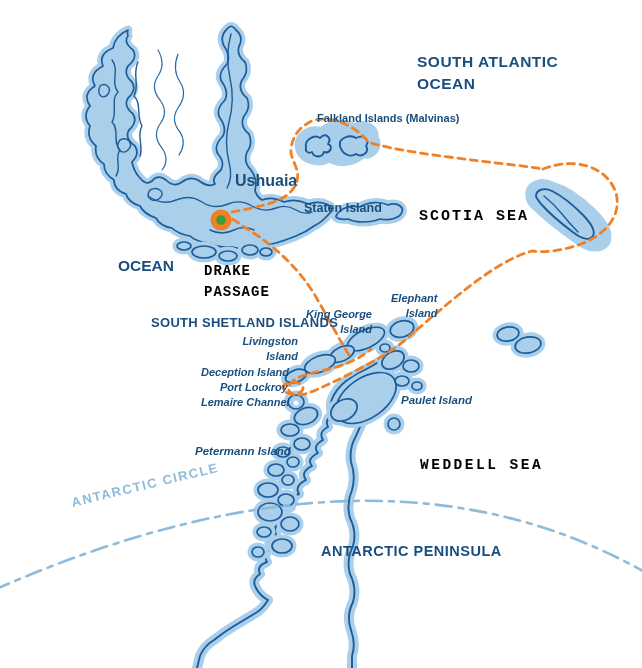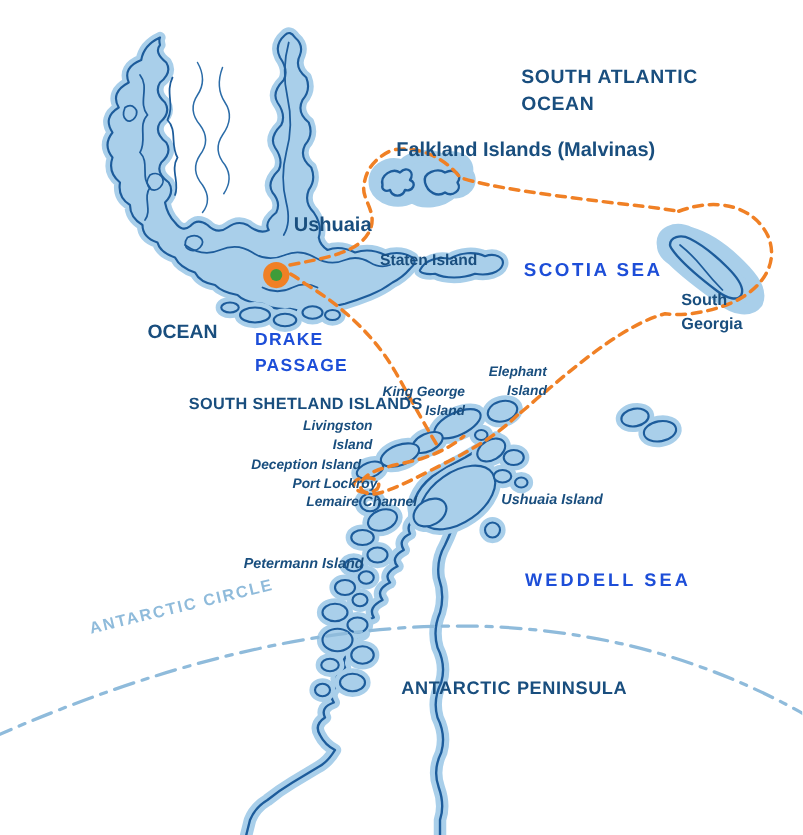--- a/index.html
+++ b/index.html
@@ -10,39 +10,39 @@
   .halo{fill:#A9CFEA;stroke:#A9CFEA;stroke-width:9;stroke-linejoin:round;stroke-linecap:round;}
   .halo-n{fill:none;stroke:#A9CFEA;stroke-width:10;stroke-linejoin:round;stroke-linecap:round;}
   .land{fill:#A9CFEA;stroke:#1D5C9B;stroke-width:1.7;stroke-linejoin:round;}
   .coast{fill:none;stroke:#1D5C9B;stroke-width:1.9;stroke-linejoin:round;stroke-linecap:round;}
   .detail{fill:none;stroke:#1D5C9B;stroke-width:1.4;stroke-linecap:round;}
   .meander{fill:none;stroke:#2B6CA8;stroke-width:1.2;stroke-linecap:round;}
   .route{fill:none;stroke:#F08025;stroke-width:2.8;stroke-dasharray:7 5.5;stroke-linecap:round;}
   .acircle{fill:none;stroke:#8FBBDB;stroke-width:2.6;stroke-dasharray:16 7 5 7;stroke-linecap:round;}
   
   .lbl{position:absolute;color:#194E7E;white-space:nowrap;line-height:1.15;}
-  .sea{color:#1d4ed8;}
+  .sea{color:#000000;font-family:Liberation Mono, monospace;}
   .it{font-style:italic;}
   .r{text-align:right;}
   .l-satl{left:417px;top:51px;font-size:15.5px;letter-spacing:.5px;line-height:22px;}
-  .l-falk{left:317px;top:112px;font-size:16px;}
+  .l-falk{left:317px;top:112px;font-size:11px;}
   .l-ush{left:235px;top:172px;font-size:16px;}
   .l-staten{left:304px;top:201px;font-size:12.5px;}
   .l-scotia{left:419px;top:208px;font-size:15px;letter-spacing:2px;}
   .l-sgeo{left:545px;top:230px;font-size:13px;line-height:19px;}
   .l-spac{left:52px;top:233px;width:122px;font-size:15.5px;line-height:22px;}
   .l-drake{left:204px;top:261px;font-size:14px;line-height:21px;letter-spacing:1px;}
   .l-orkney{left:518px;top:291px;font-size:13px;line-height:17px;}
   .l-eleph{left:391px;top:291px;font-size:11px;line-height:15px;text-align:right;}
   .l-shet{left:151px;top:316px;font-size:13px;letter-spacing:.3px;text-align:center;}
   .l-kgeo{left:296px;top:307px;width:76px;font-size:11px;line-height:15px;}
   .l-living{left:222px;top:334px;width:76px;font-size:11px;line-height:15px;}
   .l-decep{left:201px;top:366px;font-size:11px;}
-  .l-lockroy{left:220px;top:381px;font-size:11px;margin-left:14px;}
-  .l-lemaire{left:201px;top:396px;font-size:11px;margin-left:44px;}
+  .l-lockroy{left:220px;top:381px;font-size:11px;}
+  .l-lemaire{left:201px;top:396px;font-size:11px;}
   .l-peterm{left:195px;top:445px;font-size:11.5px;font-style:italic;}
   .l-paulet{left:401px;top:394px;font-size:11.5px;}
   .l-weddell{left:420px;top:457px;font-size:14.5px;letter-spacing:2.5px;}
   .l-apen{left:321px;top:543px;font-size:14.5px;letter-spacing:.5px;}
   .l-acirc{left:72px;top:496px;font-size:13px;letter-spacing:1.5px;color:#8FBBDB;
            transform:rotate(-13.5deg);transform-origin:left center;}
 </style>
 </head>
 <body>
 
@@ -184,24 +184,20 @@
 </svg>
 
   <div class="lbl l-satl">
     <span>SOUTH ATLANTIC</span><br>
     <span>OCEAN</span>
   </div>
   <div class="lbl l-falk">Falkland Islands (Malvinas)</div>
   <div class="lbl l-ush">Ushuaia</div>
   <div class="lbl l-staten">Staten Island</div>
   <div class="lbl sea l-scotia">SCOTIA SEA</div>
-  <div class="lbl l-sgeo">
-    <span>South</span><br>
-    <span>Georgia</span>
-  </div>
   <div class="lbl r l-spac">
     <br>
     <span>OCEAN</span>
   </div>
   <div class="lbl sea l-drake">
     <span>DRAKE</span><br>
     <span>PASSAGE</span>
   </div>
   <div class="lbl it l-eleph">
     <span>Elephant</span><br>
@@ -213,17 +209,17 @@
     <span>Island</span>
   </div>
   <div class="lbl it r l-living">
     <span>Livingston</span><br>
     <span>Island</span>
   </div>
   <div class="lbl it l-decep">Deception Island</div>
   <div class="lbl it l-lockroy">Port Lockroy</div>
   <div class="lbl it l-lemaire">Lemaire Channel</div>
   <div class="lbl it l-peterm">Petermann Island</div>
-  <div class="lbl it l-paulet">Ushuaia Island</div>
+  <div class="lbl it l-paulet">Paulet Island</div>
   <div class="lbl sea l-weddell">WEDDELL SEA</div>
   <div class="lbl l-apen">ANTARCTIC PENINSULA</div>
   <div class="lbl l-acirc">ANTARCTIC CIRCLE</div>
 </div>
 
 </body></html>

